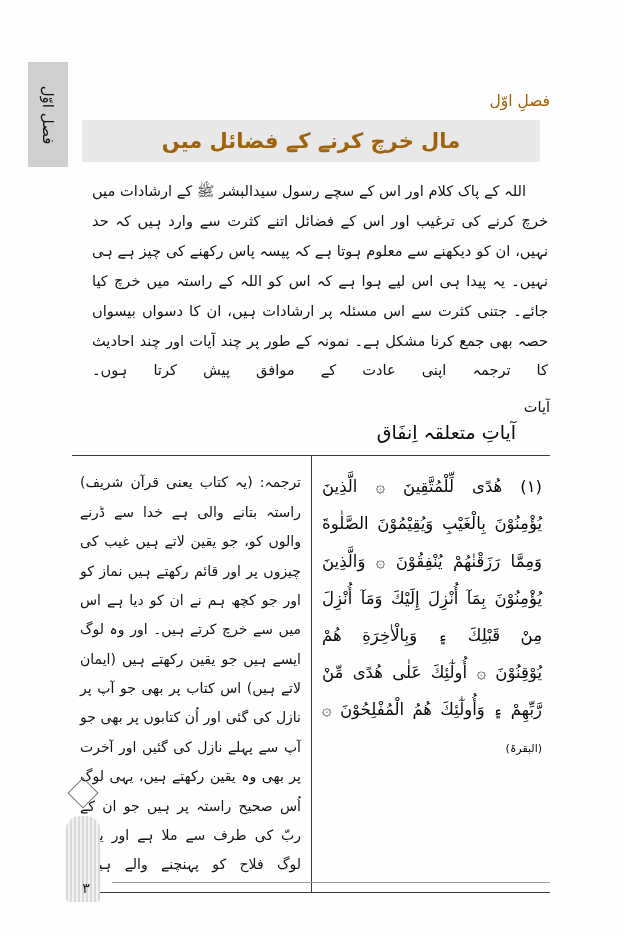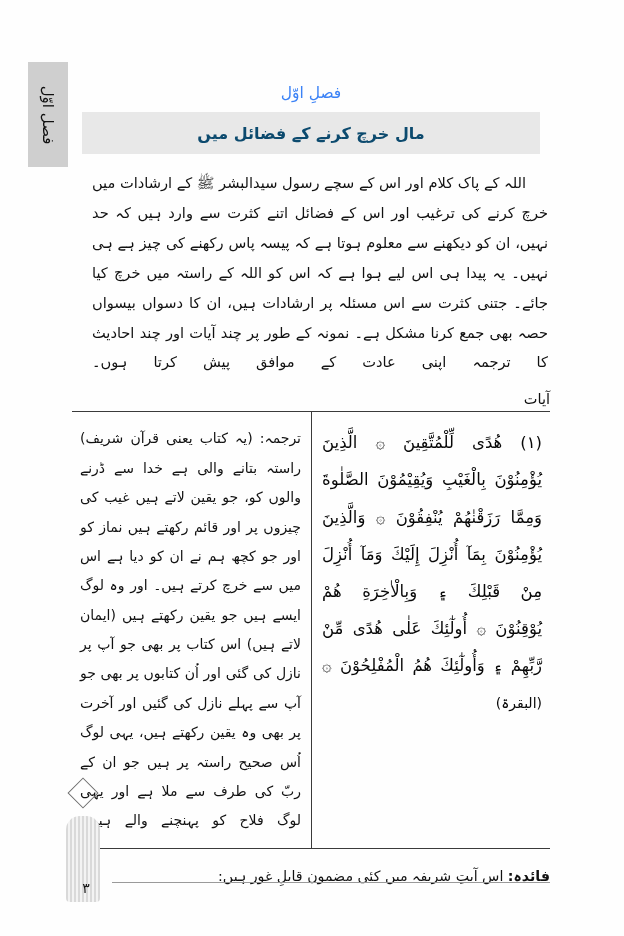--- a/index.html
+++ b/index.html
@@ -47,38 +47,37 @@
   .content {
     position: absolute;
     left: 72px;
     top: 70px;
     width: 478px;
     direction: rtl;
     text-align: right;
   }
 
   .fasl-title {
-    text-align: center;
     font-size: 15.5px;
-    color: #3b82f6;
-    margin: 14px 0 10px 0;
+    color: #a16207;
+    margin: 22px 0 10px 0;
     direction: rtl;
   }
 
   .heading-bar {
     background: #e8e8e8;
     height: 42px;
     margin: 0 10px 14px 10px;
     display: flex;
     align-items: center;
     justify-content: center;
   }
   .heading-bar-text {
-    font-size: 16px;
-    color: #0c4a6e;
+    font-size: 21px;
+    color: #a16207;
     direction: rtl;
     font-weight: 600;
     letter-spacing: 0.3px;
     text-align: center;
   }
 
   .body-para {
     font-size: 14.6px;
     line-height: 2.05;
     color: #111;
@@ -135,21 +134,21 @@
     direction: rtl;
     text-align: justify;
     text-align-last: justify;
     font-size: 16.5px;
     line-height: 2.25;
     color: #080808;
     font-family: "DejaVu Sans", sans-serif;
     word-spacing: 2px;
   }
   .surah-ref {
-    font-size: 14px;
+    font-size: 11px;
   }
   .urdu-trans {
     direction: rtl;
     text-align: justify;
     text-align-last: justify;
     font-size: 14px;
     line-height: 2.1;
     color: #111;
   }
 
@@ -242,40 +241,36 @@
     <div class="fasl-title">فصلِ اوّل</div>
 
     <div class="heading-bar">
       <div class="heading-bar-text">مال خرچ کرنے کے فضائل میں</div>
     </div>
 
     <div class="body-para">اللہ کے پاک کلام اور اس کے سچے رسول سیدالبشر ﷺ کے ارشادات میں خرچ کرنے کی ترغیب اور اس کے فضائل اتنے کثرت سے وارد ہیں کہ حد نہیں، ان کو دیکھنے سے معلوم ہوتا ہے کہ پیسہ پاس رکھنے کی چیز ہے ہی نہیں۔ یہ پیدا ہی اس لیے ہوا ہے کہ اس کو اللہ کے راستہ میں خرچ کیا جائے۔ جتنی کثرت سے اس مسئلہ پر ارشادات ہیں، ان کا دسواں بیسواں حصہ بھی جمع کرنا مشکل ہے۔ نمونہ کے طور پر چند آیات اور چند احادیث کا ترجمہ اپنی عادت کے موافق پیش کرتا ہوں۔</div>
 
     <div class="section-label">آیات</div>
 
+    <div class="verse-heading-wrap">
+      <div class="verse-heading">آیاتِ متعلقہ اِنفَاق</div>
+    </div>
 
     <div class="quote-table">
       <div class="col-arabic">
         <div class="arabic-text">
           <span>(۱) هُدًى لِّلْمُتَّقِينَ ۞ الَّذِينَ يُؤْمِنُوْنَ بِالْغَيْبِ وَيُقِيْمُوْنَ الصَّلٰوةَ وَمِمَّا رَزَقْنٰهُمْ يُنْفِقُوْنَ ۞ وَالَّذِينَ يُؤْمِنُوْنَ بِمَآ أُنْزِلَ إِلَيْكَ وَمَآ أُنْزِلَ مِنْ قَبْلِكَ ۽ وَبِالْاٰخِرَةِ هُمْ يُوْقِنُوْنَ ۞ أُولٰٓئِكَ عَلٰى هُدًى مِّنْ رَّبِّهِمْ ۽ وَأُولٰٓئِكَ هُمُ الْمُفْلِحُوْنَ ۞</span>
           <span class="surah-ref">(البقرۃ)</span>
         </div>
       </div>
       <div class="col-urdu">
         <div class="urdu-trans">ترجمہ: (یہ کتاب یعنی قرآن شریف) راستہ بتانے والی ہے خدا سے ڈرنے والوں کو، جو یقین لاتے ہیں غیب کی چیزوں پر اور قائم رکھتے ہیں نماز کو اور جو کچھ ہم نے ان کو دیا ہے اس میں سے خرچ کرتے ہیں۔ اور وہ لوگ ایسے ہیں جو یقین رکھتے ہیں (ایمان لاتے ہیں) اس کتاب پر بھی جو آپ پر نازل کی گئی اور اُن کتابوں پر بھی جو آپ سے پہلے نازل کی گئیں اور آخرت پر بھی وہ یقین رکھتے ہیں، یہی لوگ اُس صحیح راستہ پر ہیں جو ان کے ربّ کی طرف سے ملا ہے اور یہی لوگ فلاح کو پہنچنے والے ہیں۔</div>
       </div>
     </div>
 
-    <div class="faida-block">
-      <div class="faida-line">
-        <span class="faida-key">فائدہ:</span>
-        <span>اس آیتِ شریفہ میں کئی مضمون قابلِ غور ہیں:</span>
-      </div>
-
-    </div>
 
   </div>
 
   <div class="diamond"></div>
 
   <div class="stripe-tab"></div>
 
 
   <div class="footer-rule"></div>
 

